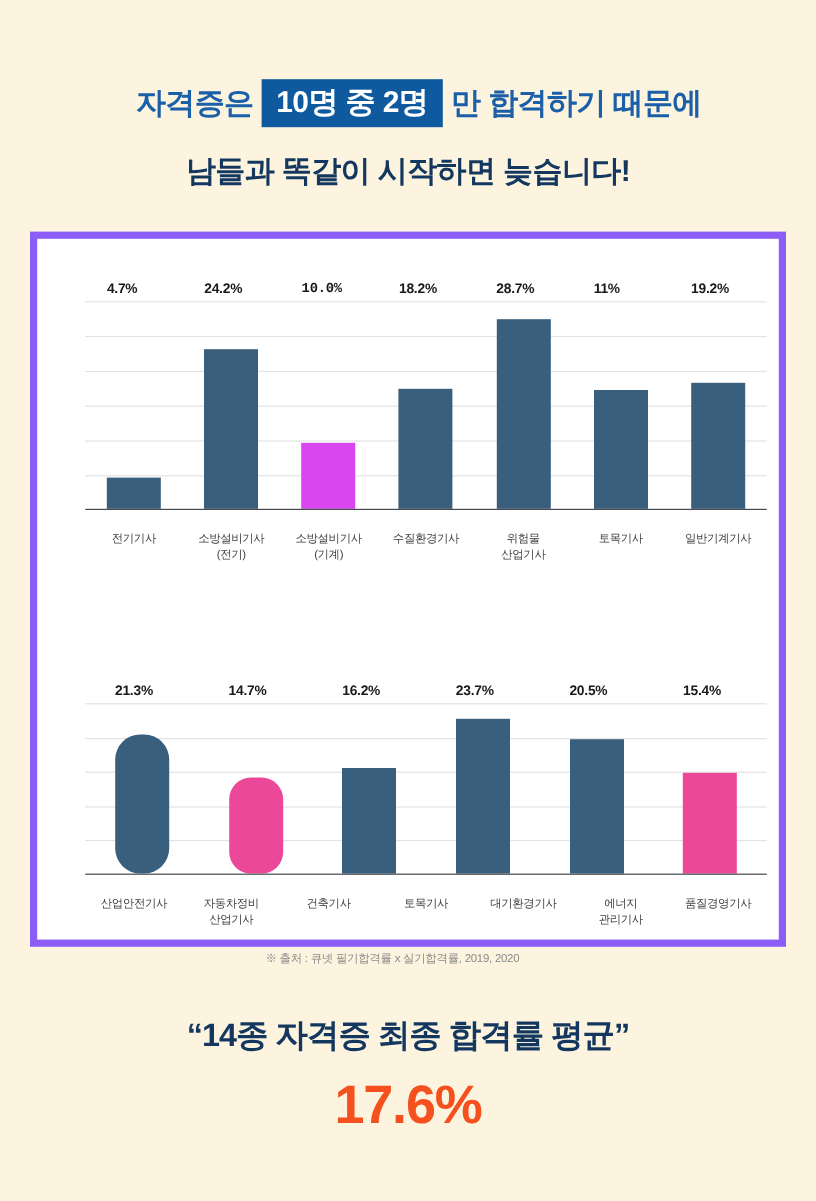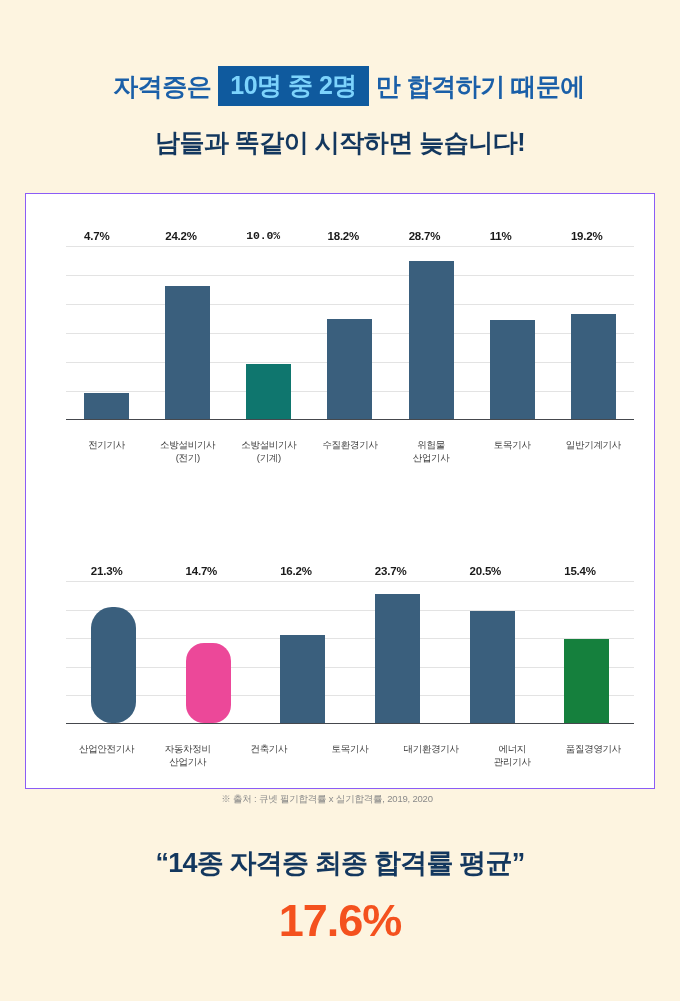--- a/index.html
+++ b/index.html
@@ -13,37 +13,37 @@
 
   
   .headline { padding-top:66px; text-align:center; }
   .headline-line1 {
     font-size:25px; font-weight:700; color:#1a5fa8;
     letter-spacing:-0.5px; line-height:1.2;
     display:flex; justify-content:center; align-items:center; gap:0;margin-left:18px;
   }
   .hl-pre, .hl-post { padding:0 7px; }
   .hl-box {
-    background:#0f5a9e; color:#7dd3fc;
+    background:#0f5a9e; color:#ffffff;
     padding:4px 12px 6px 12px;
     font-weight:700; letter-spacing:-0.5px;
     display:inline-block;
   }
   .headline-line2 {
     margin-top:20px;
     font-size:25px; font-weight:700; color:#13375e;
     letter-spacing:-0.5px;
   }
 
   
   .chart-card {
     position:absolute; left:25px; top:193px;
     width:630px; height:596px;
     background:#ffffff;
-    border:1px solid #8b5cf6;
+    border:6px solid #8b5cf6;
   }
 
   .chart { position:absolute; left:0; width:630px; }
   .chart-1 { top:0; height:300px; }
   .chart-2 { top:330px; height:230px; }
 
   .plot { position:absolute; left:40px; right:22px; }
   .chart-1 .plot { top:52px; height:174px; }
   .chart-2 .plot { top:57px; height:143px; }
 
@@ -142,21 +142,21 @@
               <div class="bar" style="height: 14.9206%; background: rgb(58, 95, 125);">
                 <div class="bar-value">4.7%</div>
               </div>
             </div>
             <div class="bar-slot">
               <div class="bar" style="height: 76.8254%; background: rgb(58, 95, 125);">
                 <div class="bar-value">24.2%</div>
               </div>
             </div>
             <div class="bar-slot">
-              <div class="bar" style="height: 31.746%; background: #0f766e; font-family: Liberation Mono, monospace;">
+              <div class="bar" style="height: 31.746%; background: #d946ef; font-family: Liberation Mono, monospace;">
                 <div class="bar-value">10.0%</div>
               </div>
             </div>
             <div class="bar-slot">
               <div class="bar" style="height: 57.7778%; background: rgb(58, 95, 125);">
                 <div class="bar-value">18.2%</div>
               </div>
             </div>
             <div class="bar-slot">
               <div class="bar" style="height: 91.1111%; background: rgb(58, 95, 125);">
@@ -217,21 +217,21 @@
               <div class="bar" style="height: 91.1538%; background: rgb(58, 95, 125);">
                 <div class="bar-value">23.7%</div>
               </div>
             </div>
             <div class="bar-slot">
               <div class="bar" style="height: 78.8462%; background: rgb(58, 95, 125);">
                 <div class="bar-value">20.5%</div>
               </div>
             </div>
             <div class="bar-slot">
-              <div class="bar" style="height: 59.2308%; background: #15803d;">
+              <div class="bar" style="height: 59.2308%; background: #ec4899;">
                 <div class="bar-value">15.4%</div>
               </div>
             </div>
           </div>
         <div class="axis-line"></div>
       </div>
       <div class="cat-labels">
           <div class="cat">산업안전기사</div>
           <div class="cat">자동차정비
 산업기사</div>

